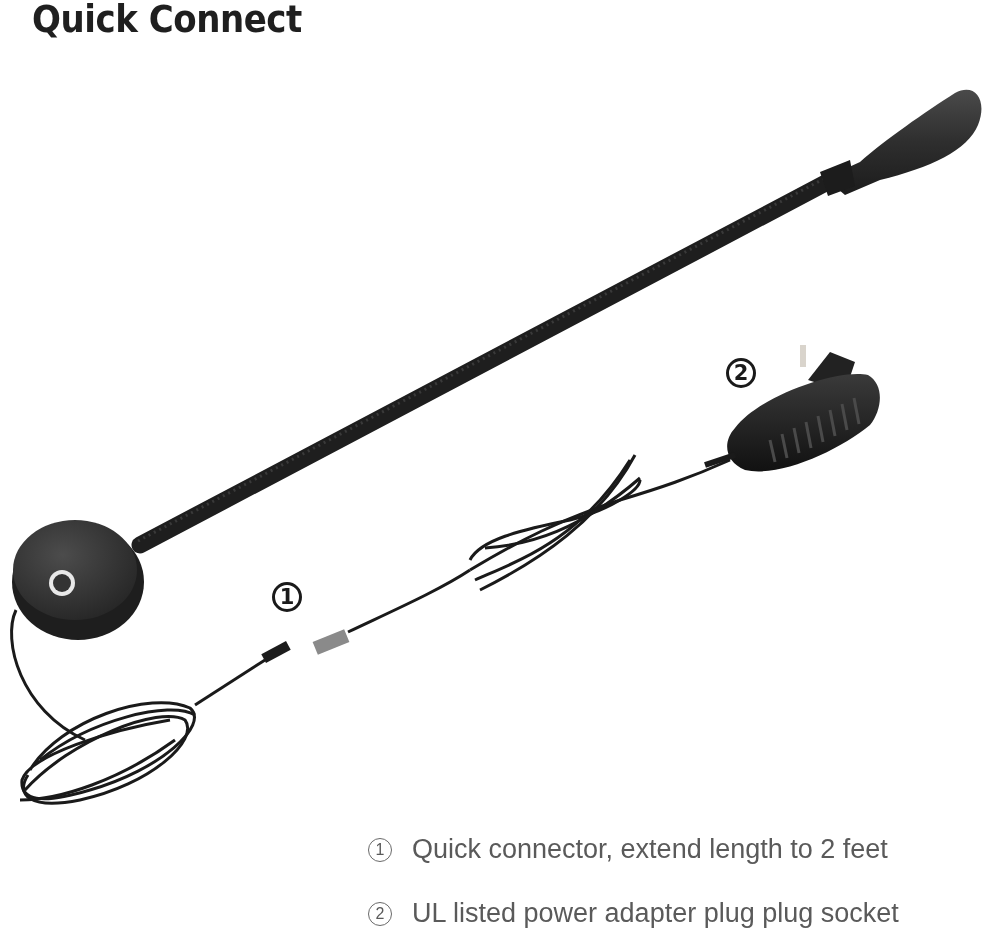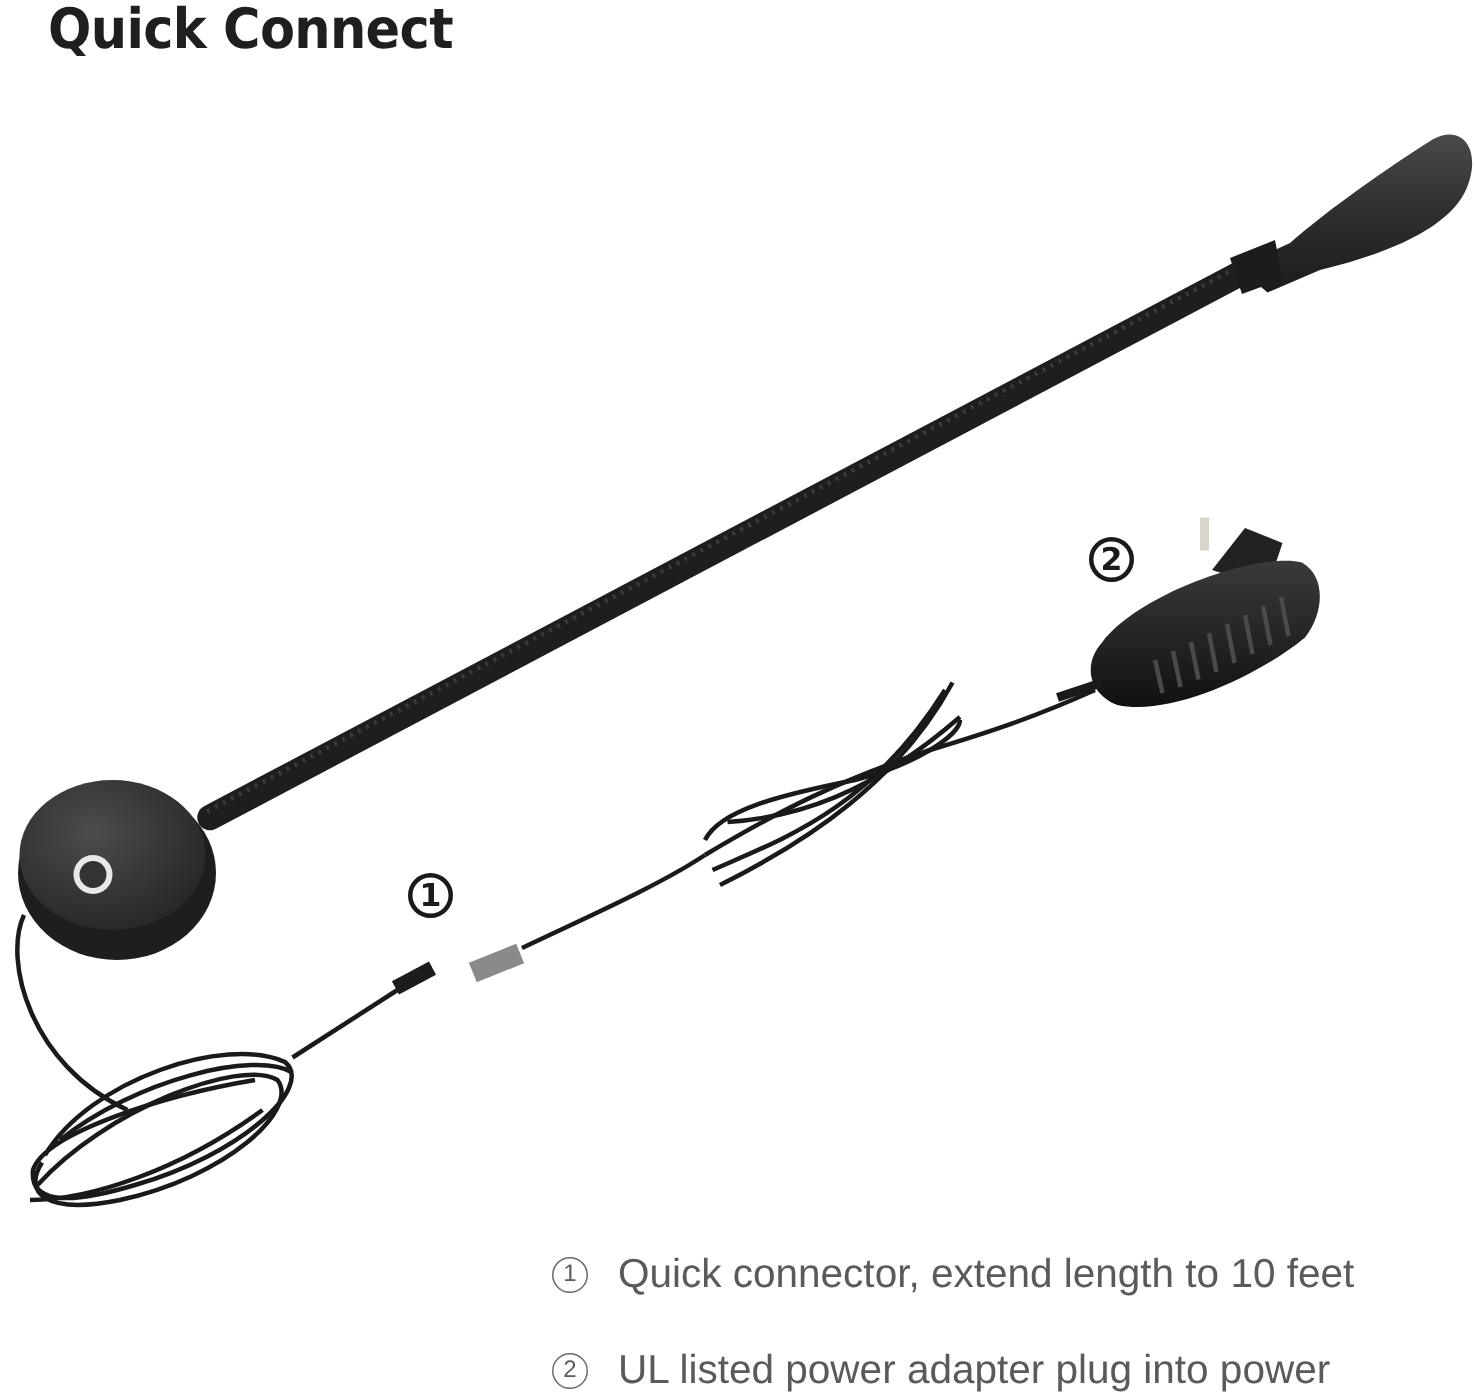--- a/index.html
+++ b/index.html
@@ -100,18 +100,18 @@
     </g>
     <path d="M705 465 L735 455" stroke="#1a1a1a" stroke-width="6"></path>
   </g>
 </svg>
 
 <div class="marker" style="left:272px; top:582px;">1</div>
 <div class="marker" style="left:726px; top:358px;">2</div>
 
 <div class="caption" style="top:834px;">
   <span class="num">1</span>
-  <span>Quick connector, extend length to 10 feet</span>
+  <span>Quick connector, extend length to 2 feet</span>
 </div>
 <div class="caption" style="top:898px;">
   <span class="num">2</span>
-  <span>UL listed power adapter plug into power</span>
+  <span>UL listed power adapter plug plug socket</span>
 </div>
 
 </body></html>

